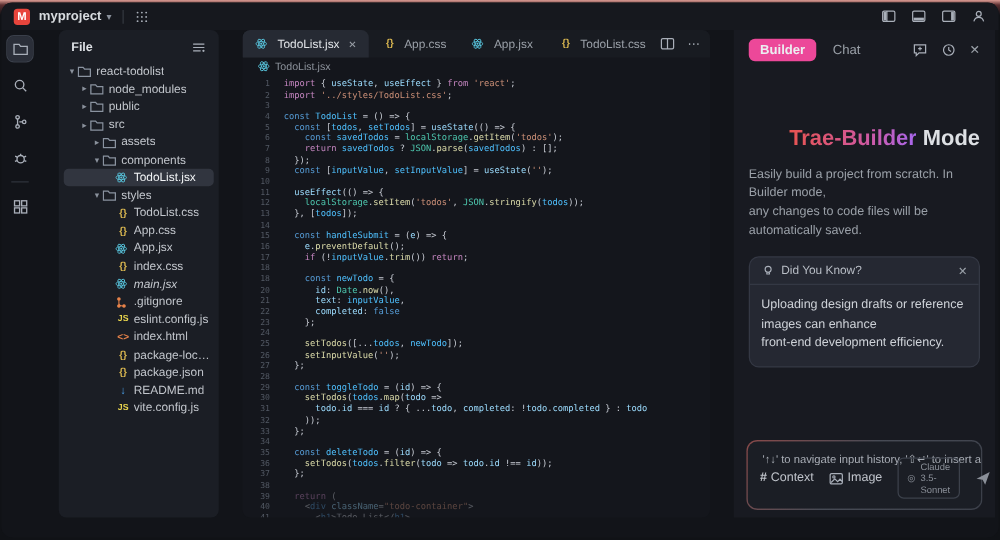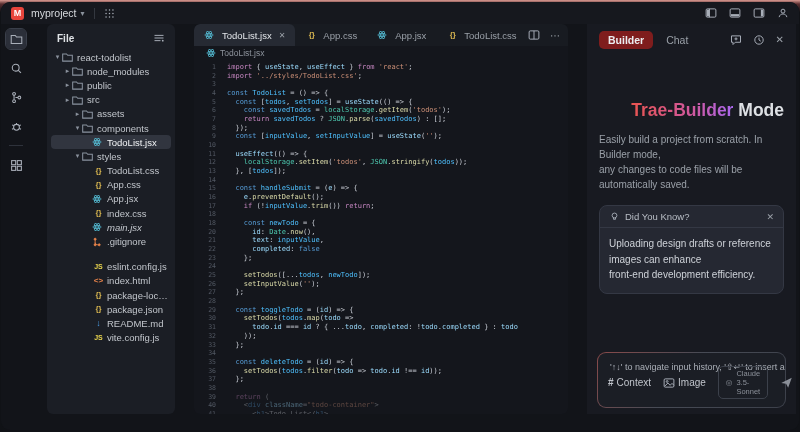--- a/index.html
+++ b/index.html
@@ -5,21 +5,21 @@
   * { margin:0; padding:0; box-sizing:border-box; }
   html,body { width:800px; height:432px; overflow:hidden; }
   body { background:linear-gradient(180deg,#d99a92 0%, #5a2e30 4px, #101216 12px);
          font-family:"Liberation Sans", sans-serif; }
   .window { position:relative; margin:2px 1px 0; height:428px; background:#121419;
             border-radius:9px; overflow:hidden; }
   
   .titlebar { height:22px; display:flex; align-items:center; padding:0 10px; background:#16181e; }
   .logo { width:13px; height:13px; border-radius:3px; background:#e8453c; color:#fff; font-size:9px;
           font-weight:bold; display:flex; align-items:center; justify-content:center; }
-  .proj { color:#d7dade; font-size:10.5px; font-weight:normal; margin-left:7px; }
+  .proj { color:#d7dade; font-size:10.5px; font-weight:bold; margin-left:7px; }
   .caret { color:#8a919c; font-size:8px; margin-left:4px; }
   .tb-sep { width:1px; height:11px; background:#33373f; margin:0 9px; }
   .tb-right { margin-left:auto; display:flex; align-items:center; gap:12px; }
   .icon-btn { display:flex; align-items:center; justify-content:center; cursor:pointer; }
   
   .main { display:flex; gap:19px; margin:0 3px; height:390px; }
   .activity { width:24px; display:flex; flex-direction:column; align-items:center; padding-top:5px; gap:9px; }
   .act-item { width:20px; height:20px; display:flex; align-items:center; justify-content:center; border-radius:5px; }
   .act-item.active { background:#2b2f39; outline:1px solid #3a3f4a; }
   .act-div { width:14px; height:1px; background:#2e323b; }
@@ -49,21 +49,21 @@
   .cl { display:flex; height:8.68px; line-height:8.68px; white-space:pre; }
   .ln { width:22px; flex:0 0 22px; text-align:right; color:#525863; margin-right:11px; font-size:6.5px; }
   .cl.dim .lc { opacity:.38; }
   .tk-kw{color:#c586c0}.tk-cb{color:#569cd6}.tk-cn{color:#4fc1ff}.tk-id{color:#9cdcfe}
   .tk-fn{color:#dcdcaa}.tk-tp{color:#4ec9b0}.tk-st{color:#ce9178}.tk-pn{color:#c8ccd4}
   .tk-tag{color:#569cd6}.tk-at{color:#9cdcfe}
   
   .rightpanel { flex:1; background:#181a21; position:relative; padding:0 12px; }
   .rp-tabs { height:26px; display:flex; align-items:center; gap:4px; padding-top:5px; }
   .rp-tab { font-size:10.5px; color:#9aa0a8; padding:3px 9px; border-radius:5px; cursor:pointer; }
-  .rp-tab.active { background:#7f1d1d; color:#eceef1; font-weight:bold; }
+  .rp-tab.active { background:#ec4899; color:#eceef1; font-weight:bold; }
   .rp-icons { margin-left:auto; display:flex; align-items:center; gap:11px; color:#9aa0a8; }
   .rp-close { font-size:10px; cursor:pointer; }
   .heading { margin-top:50px; font-size:17.5px; font-weight:bold;text-align:right; }
   .grad { background:linear-gradient(90deg,#e85450,#d0589e 60%,#a967ee);
           -webkit-background-clip:text; background-clip:text; color:transparent; }
   .head-rest { color:#dde0e4; }
   .desc { margin-top:11px; color:#9aa0a8; font-size:10px; line-height:15px; white-space:pre-line; }
   .card { margin-top:13px; background:#252832; border:1px solid #343844; border-radius:8px; overflow:hidden; }
   .card-head { display:flex; align-items:center; gap:5px; padding:5px 9px; border-bottom:1px solid #343844;
                color:#b9bec6; font-size:9.5px; }
@@ -304,21 +304,21 @@
             <span class="ficon">
               <svg width="10" height="10" viewBox="0 0 16 16" fill="none" stroke="#e8834a" stroke-width="1.4">
                 <circle cx="5" cy="3.5" r="1.6" fill="#e8834a"></circle>
                 <circle cx="5" cy="12.5" r="1.6" fill="#e8834a"></circle>
                 <circle cx="11.5" cy="12.5" r="1.6" fill="#e8834a"></circle>
                 <path d="M5 5v6M5 9c0 2.5 3 3.5 5 3.5"></path>
               </svg>
             </span>
             <span class="tree-label">.gitignore</span>
           </div>
-          <div class="tree-row" style="padding-left: 32px; margin-top: 11px;">
+          <div class="tree-row" style="padding-left: 32px;">
             <span class="chev"></span>
             <span class="ficon c-js">JS</span>
             <span class="tree-label">eslint.config.js</span>
           </div>
           <div class="tree-row" style="padding-left: 32px;">
             <span class="chev"></span>
             <span class="ficon c-html">&lt;&gt;</span>
             <span class="tree-label">index.html</span>
           </div>
           <div class="tree-row" style="padding-left: 32px;">

